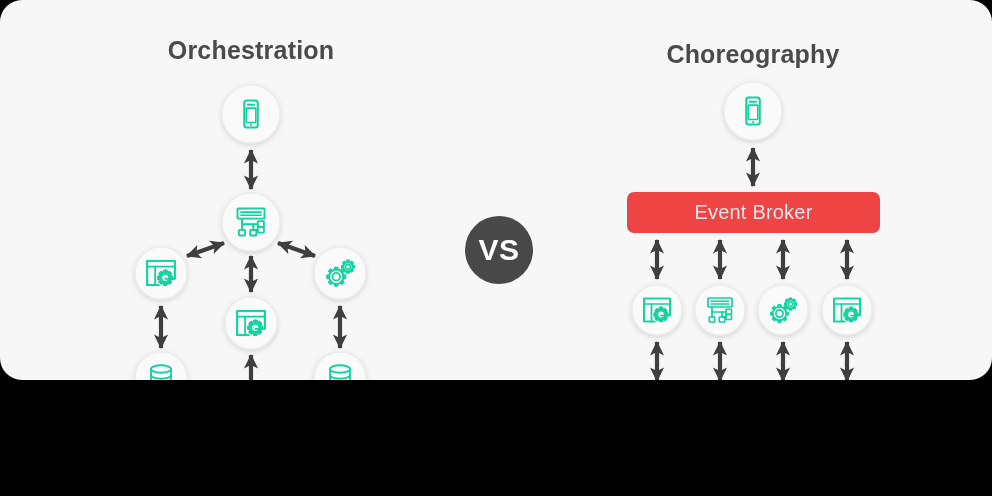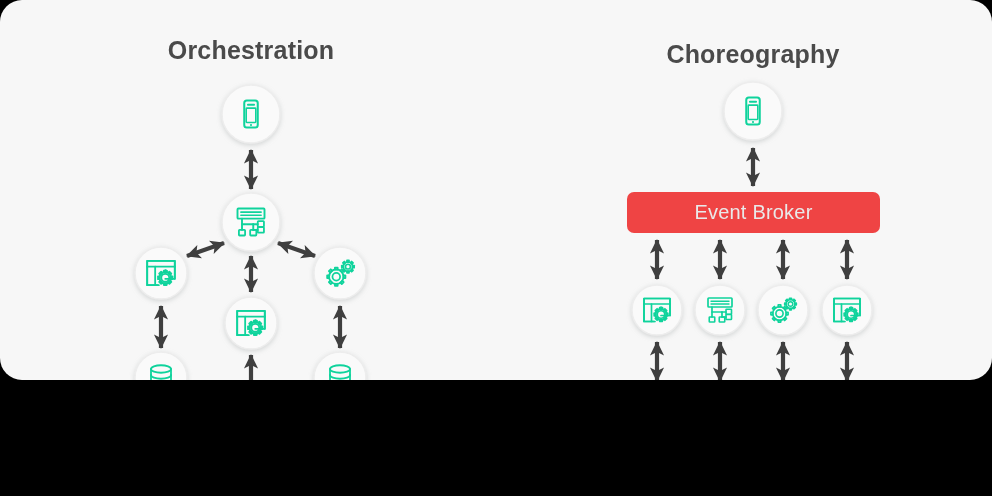--- a/index.html
+++ b/index.html
@@ -313,16 +313,17 @@
           <use href="#icon-database-icon" x="832" y="397" width="30" height="30"></use>
         </g>
       </g>
     </g>
   </svg>
 
   <div class="panel-title" id="title-orchestration">Orchestration</div>
 
   <div class="panel-title" id="title-choreography">Choreography</div>
 
+  <div class="vs-badge">VS</div>
 
   <div class="broker-bar">Event Broker</div>
 
 </div>
 
 </body></html>

